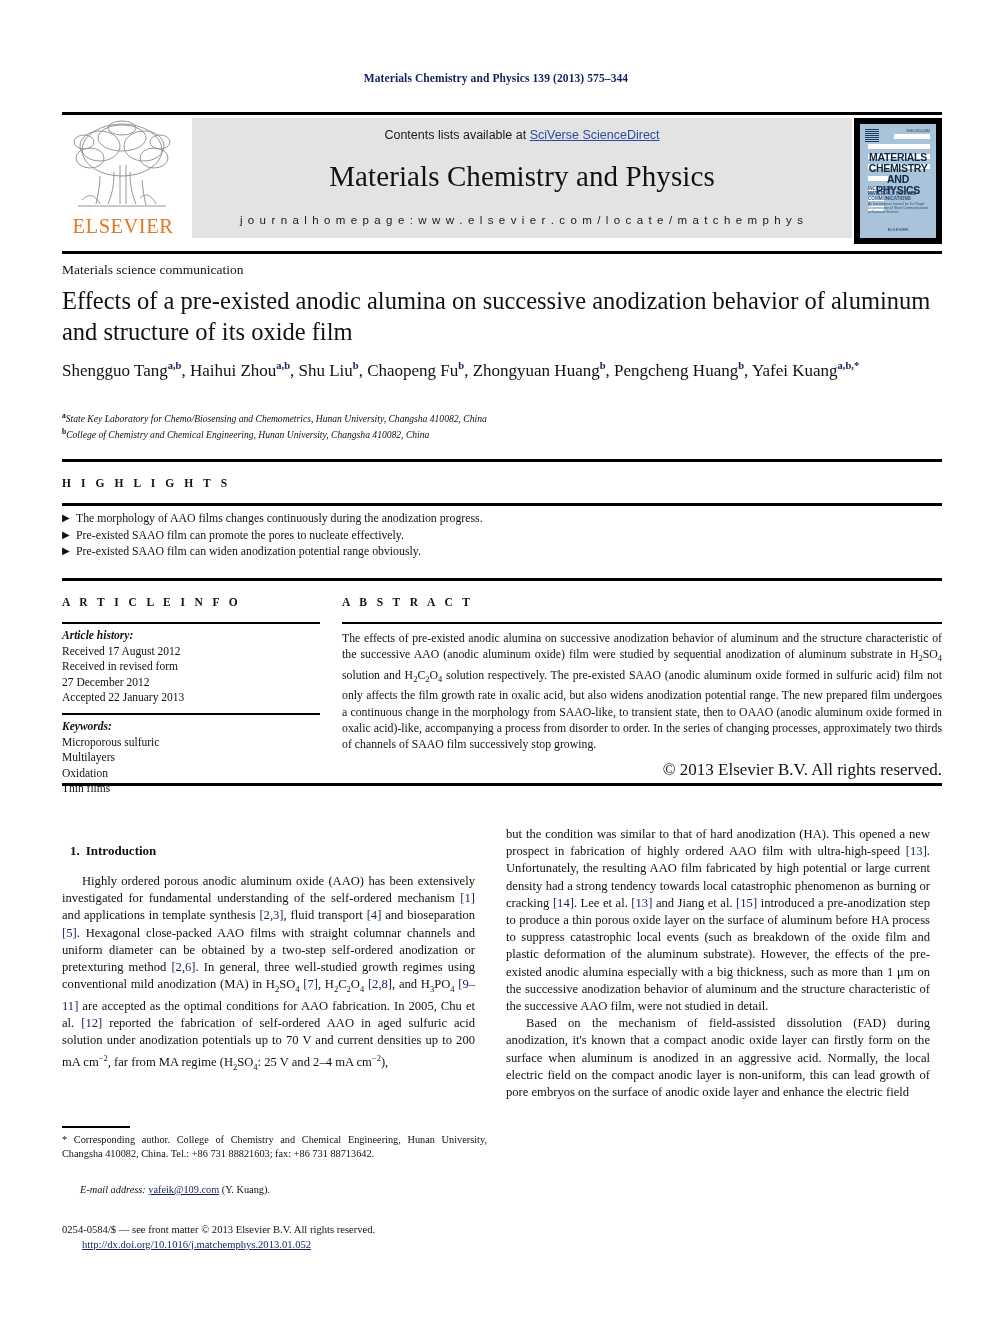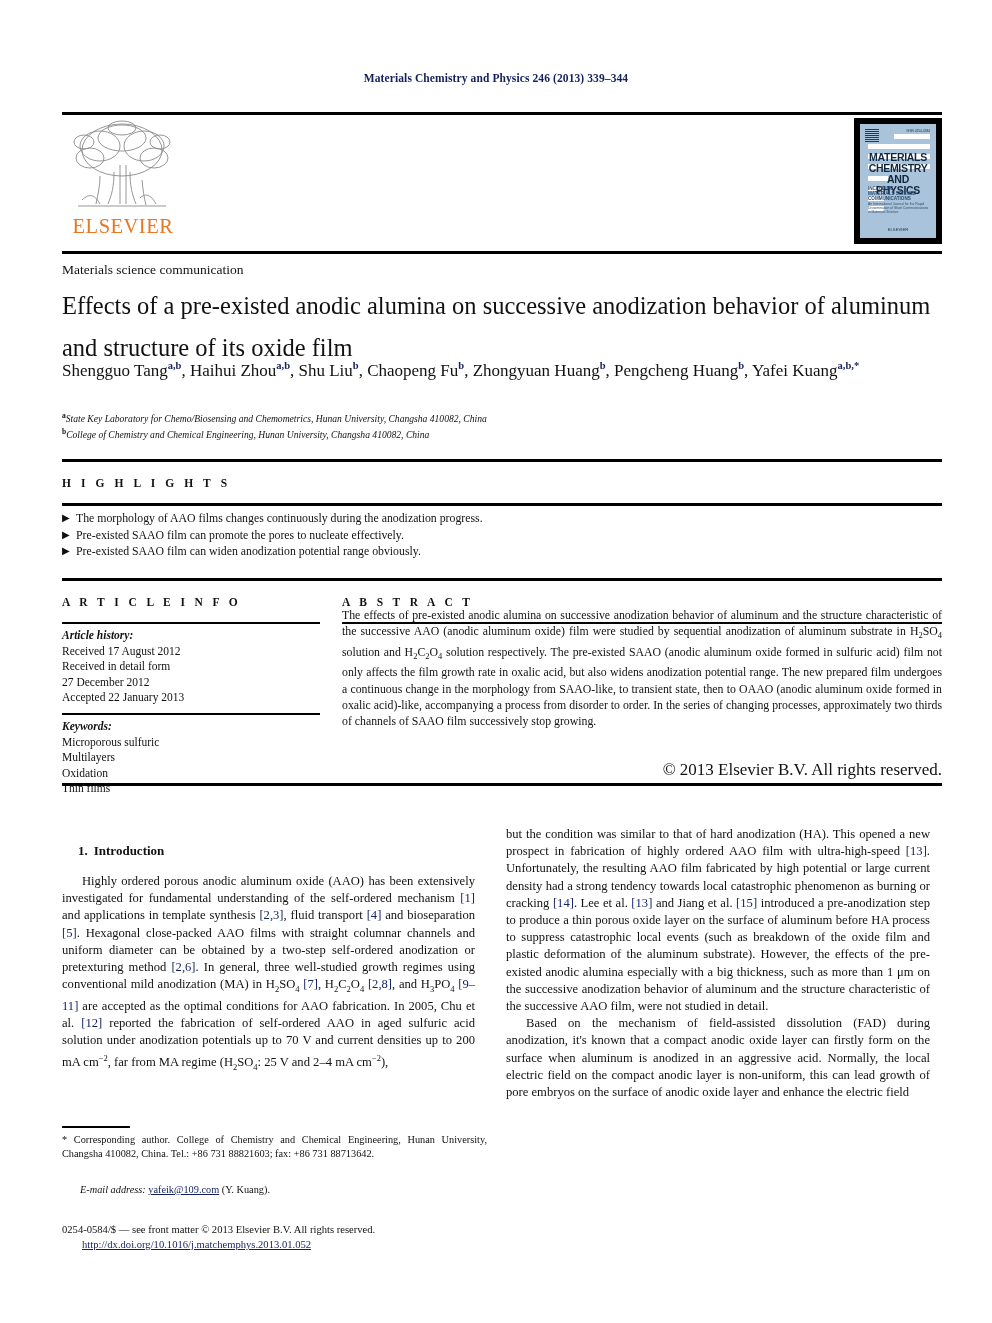--- a/index.html
+++ b/index.html
@@ -91,21 +91,21 @@
   .cov-logo { position:absolute; left:5px; top:4px; width:14px; height:14px;
     background: repeating-linear-gradient(0deg,#1c3a5c 0 1px,#a9c3da 1px 2px); }
 
   
   .sec-comm {
     position: absolute; left: 62px; top: 262px;
     font-size: 13.5px; color:#111;
   }
   .title {
     position: absolute; left: 62px; top: 285px; width: 880px;
-    font-size: 24.5px; line-height: 42px; color: #111; font-weight: 400;
+    font-size: 24.5px; line-height: 31px; color: #111; font-weight: 400;
   }
   .authors {
     position: absolute; left: 62px; top: 353px; width: 885px;
     font-size: 17px; line-height: 25px; color:#111;
   }
   .authors sup { font-size: 10.5px; color:#12205e; font-weight:bold; vertical-align: super; }
   .affils {
     position: absolute; left: 62px; top: 410px; width: 880px;
     font-size: 9.6px; line-height: 12.8px; font-style: italic; color:#111;
   }
@@ -147,38 +147,38 @@
   }
   .ai-hist .ital { font-style: italic; font-weight:bold; }
   .ai-rule-left2 { position:absolute; left:62px; top:713px; width:258px; height:1.5px; background:#000; }
   .ai-kw {
     position:absolute; left:62px; top:719px; width:258px;
     font-size: 11.5px; line-height: 15.5px; color:#111;
   }
   .ai-kw .ital { font-style: italic; font-weight:bold; }
 
   .abstract {
-    position:absolute; left:342px; top:607px; width:600px;
+    position:absolute; left:342px; top:630px; width:600px;
     font-size: 11.8px; line-height: 16.2px; color:#111;
     text-align: justify;
   }
   .copyline {
     position:absolute; left:342px; top:760px; width:600px;
     font-size: 17px; text-align: right; color:#111;
   }
   .ai-rule-bot { position:absolute; left:62px; top:783px; width:880px; height:2.5px; background:#000; }
 
   
   .col-left {
     position:absolute; left:62px; top:843px; width:425px;
   }
   .col-right {
     position:absolute; left:506px; top:826px; width:436px;
   }
-  .h2 { font-size:13px; font-weight:bold; color:#111; margin:0 0 14px 16px; }
+  .h2 { font-size:13px; font-weight:bold; color:#111; margin:0 0 14px 8px; }
   .h2 .num { margin-right: 6px; }
   .para {
     font-size:12.6px; line-height:17.2px; color:#111; text-align: justify;
     margin: 0 12px 0 0; text-indent: 20px;
   }
   .para.noind { text-indent: 0; }
   .ref { color:#12205e; }
   sub { font-size: 8.5px; }
   sup.sm { font-size: 8.5px; vertical-align: super; }
 
@@ -198,21 +198,21 @@
     position:absolute; left:62px; top:1222px; width:460px;
     font-size:10.6px; line-height:15px; color:#111;
   }
   .doi { color:#12205e;margin-left:20px; }
 </style>
 </head>
 <body>
 
 <div class="page">
 
-  <div class="runhead">Materials Chemistry and Physics 246 (2013) 339–344</div>
+  <div class="runhead">Materials Chemistry and Physics 139 (2013) 575–344</div>
   <div class="rule-thick" style="top:112px;"></div>
 
   <div class="masthead">
 
     <div class="els-logo">
       <svg class="els-tree" width="104" height="96" viewBox="0 0 104 96">
         <g fill="none" stroke="#8a8a8a" stroke-width="0.9">
           <ellipse cx="52" cy="30" rx="40" ry="26"></ellipse>
           <ellipse cx="30" cy="26" rx="20" ry="15"></ellipse>
           <ellipse cx="74" cy="26" rx="20" ry="15"></ellipse>
@@ -229,20 +229,27 @@
           <path d="M12 80 C20 72 26 76 30 84"></path>
           <path d="M70 78 C76 72 82 76 86 84"></path>
           <ellipse cx="52" cy="8" rx="14" ry="7"></ellipse>
           <ellipse cx="14" cy="22" rx="10" ry="7"></ellipse>
           <ellipse cx="90" cy="22" rx="10" ry="7"></ellipse>
         </g>
       </svg>
       <div class="els-word">ELSEVIER</div>
     </div>
 
+    <div class="mast-center">
+      <div class="contents-line">
+        <span>Contents lists available at </span><a class="sd" href="#">SciVerse ScienceDirect</a>
+      </div>
+      <div class="journal-name">Materials Chemistry and Physics</div>
+      <div class="homepage">j o u r n a l   h o m e p a g e :   w w w . e l s e v i e r . c o m / l o c a t e / m a t c h e m p h y s</div>
+    </div>
 
     <div class="cover-thumb">
       <div class="cover-inner">
         <div class="cov-logo"></div>
         <div class="cov-issn">ISSN 0254-0584</div>
         <div class="cov-bar" style="left:34px;right:6px;top:10px;"></div>
         <div class="cov-bar" style="left:8px;right:6px;top:20px;"></div>
         <div class="cov-bar" style="left:8px;right:6px;top:30px;"></div>
         <div class="cov-bar" style="left:8px;right:6px;top:40px;"></div>
         <div class="cov-bar" style="left:8px;right:48px;top:52px;"></div>
@@ -287,21 +294,21 @@
 
   <div class="ai-rule-top"></div>
   <div class="ai-label">A R T I C L E   I N F O</div>
   <div class="ab-label">A B S T R A C T</div>
   <div class="ai-rule-left"></div>
   <div class="ab-rule"></div>
 
   <div class="ai-hist">
       <div class="ital">Article history:</div>
       <div>Received 17 August 2012</div>
-      <div>Received in detail form</div>
+      <div>Received in revised form</div>
       <div>27 December 2012</div>
       <div>Accepted 22 January 2013</div>
     </div>
   <div class="ai-rule-left2"></div>
   <div class="ai-kw">
       <div class="ital">Keywords:</div>
       <div>Microporous sulfuric</div>
       <div>Multilayers</div>
       <div>Oxidation</div>
       <div>Thin films</div>

